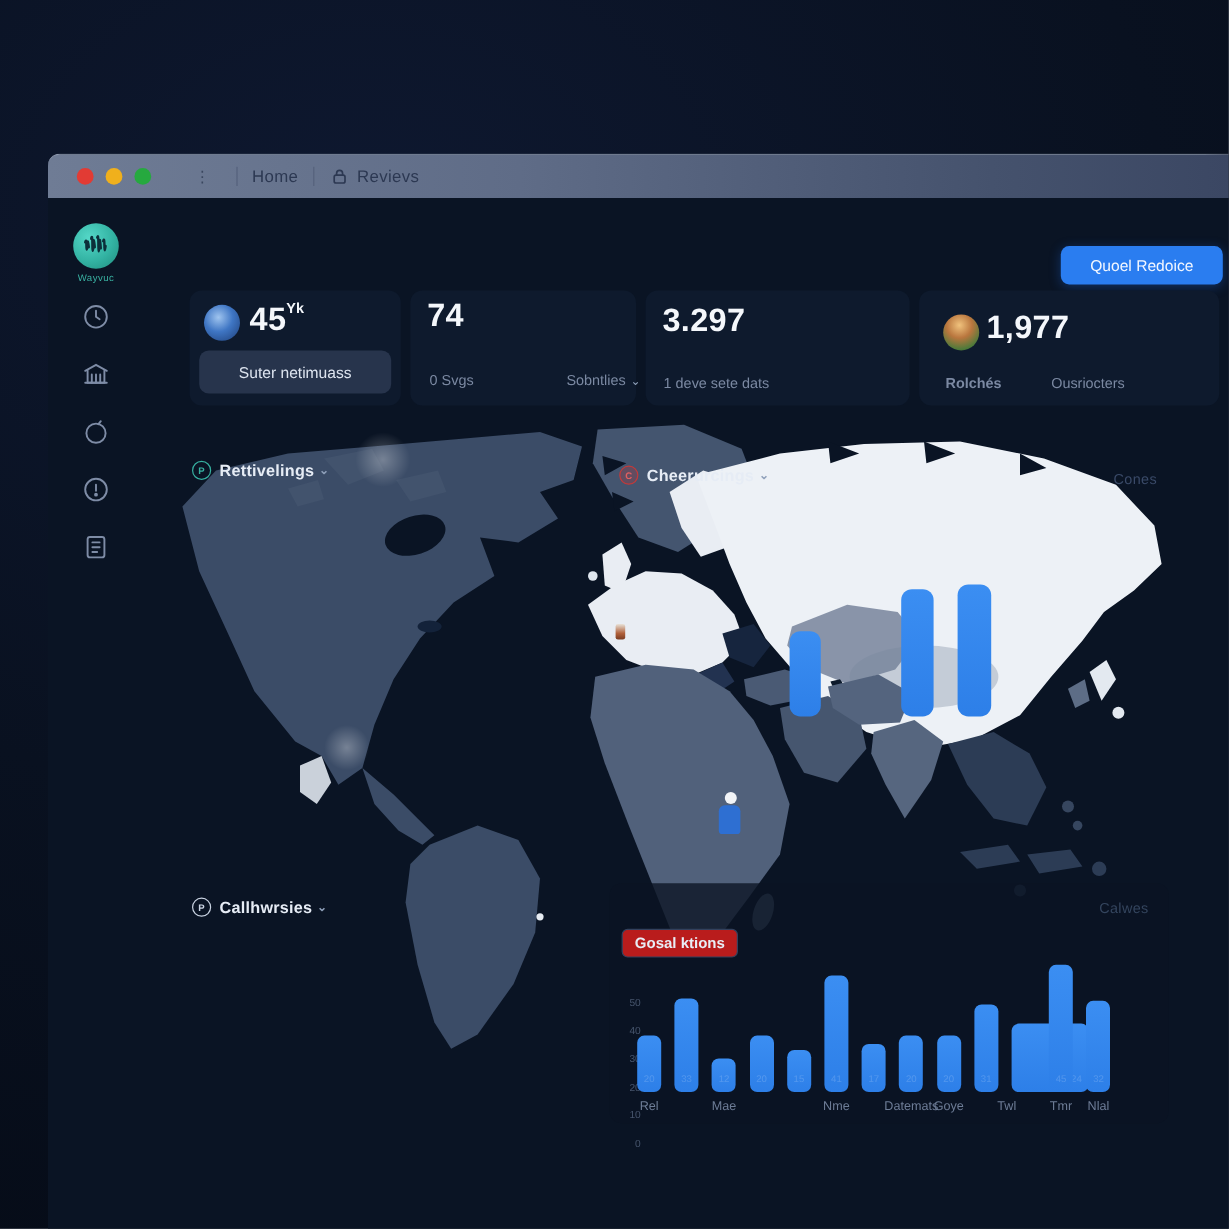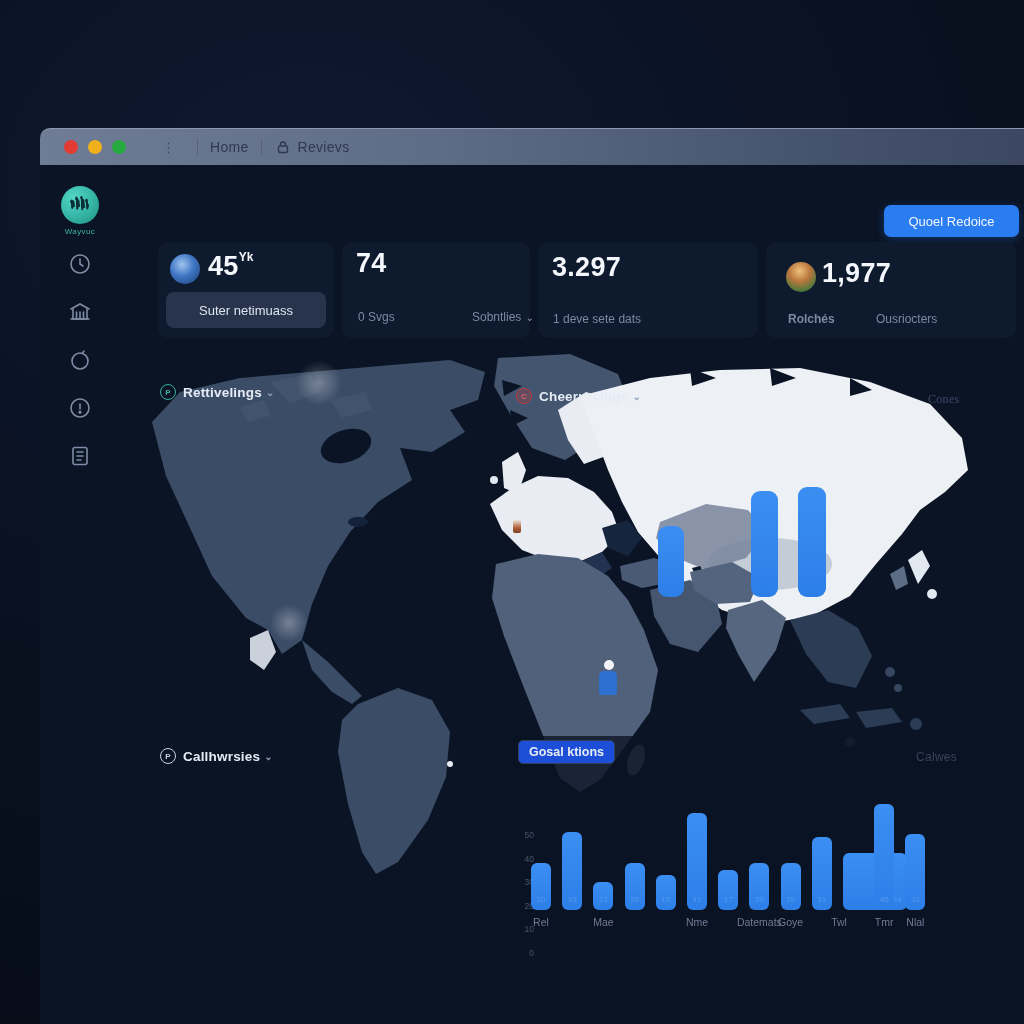--- a/index.html
+++ b/index.html
@@ -66,21 +66,21 @@
   .ring-red{border:1.5px solid #c23a3a;color:#e06060;background:rgba(190,50,50,.25);}
   .ring-light{border:1.5px solid #c9d3e2;color:#c9d3e2;}
   .corner-label{font-size:12px;letter-spacing:.3px;}
   .map-bar{background:linear-gradient(180deg,#3b8ef2 0%,#2d7fe8 100%);border-radius:9px;}
   .person-head{width:10px;height:10px;border-radius:50%;background:#f2f4f7;}
   .person-body{width:18px;height:24px;border-radius:5px 5px 3px 3px;background:#2e6fd2;}
   .mini-flag{width:8px;height:13px;border-radius:2px;background:linear-gradient(180deg,#e8e2d8 0%,#b0603a 60%,#7a3c22 100%);}
 
   
   .chart-panel{left:508px;top:736px;width:466px;height:200px;background:rgba(10,19,34,.78);border-radius:10px;}
-  .chart-title{left:518px;top:740px;padding:4px 10px;background:#1d4ed8;border:1px solid #33415d;border-radius:5px;
+  .chart-title{left:518px;top:774px;padding:4px 10px;background:#b91c1c;border:1px solid #33415d;border-radius:5px;
     color:#e8edf5;font-size:12.5px;font-weight:600;}
   .bar{position:absolute;width:20px;background:linear-gradient(180deg,#3b8ef2 0%,#2d7fe8 100%);
     border-radius:6px;bottom:26px;display:flex;align-items:flex-end;justify-content:center;}
   .bar span{color:#eaf2ff;opacity:.18;font-size:8px;margin-bottom:6px;}
   .bar-x{position:absolute;bottom:8px;transform:translateX(-50%);color:#6d7c96;font-size:10.5px;white-space:nowrap;}
   .ytick{position:absolute;left:4px;width:22px;text-align:right;color:#5a6a84;font-size:8.5px;opacity:.75;margin-top:43px;}
 </style>
 </head>
 <body>
 
@@ -256,21 +256,21 @@
   <div class="abs map-chip" style="left:516px;top:388px;">
     <span class="ring ring-red">C</span>
     <span>Cheerurcings</span>
     <span class="chev">⌄</span>
   </div>
   <div class="abs map-chip" style="left:160px;top:748px;">
     <span class="ring ring-light">P</span>
     <span>Callhwrsies</span>
     <span class="chev">⌄</span>
   </div>
-  <div class="abs corner-label" style="left:928px;top:392px;color:#3a4a68;font-family:Liberation Serif, serif;">Cones</div>
+  <div class="abs corner-label" style="left:928px;top:392px;color:#3a4a68;">Cones</div>
 
   <div class="abs chart-panel" id="chart-panel">
       <div class="ytick" style="top: 51px;">50</div>
       <div class="ytick" style="top: 74.6px;">40</div>
       <div class="ytick" style="top: 98.2px;">30</div>
       <div class="ytick" style="top: 121.8px;">20</div>
       <div class="ytick" style="top: 145.4px;">10</div>
       <div class="ytick" style="top: 169px;">0</div>
       <div class="bar" style="left: 23px; height: 47.2px;">
         <span>20</span>

